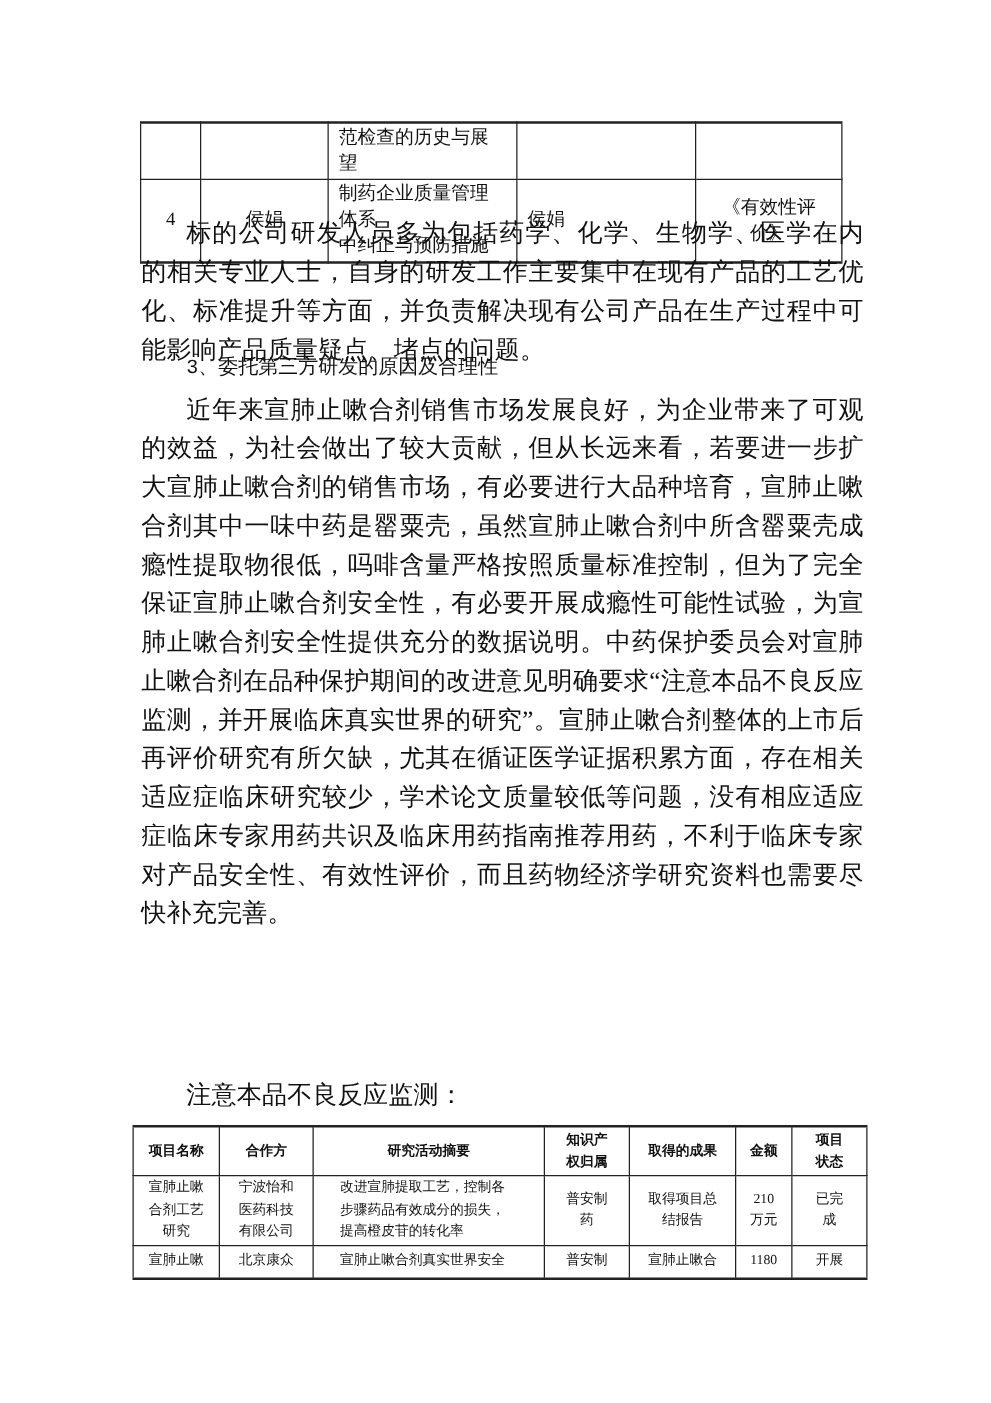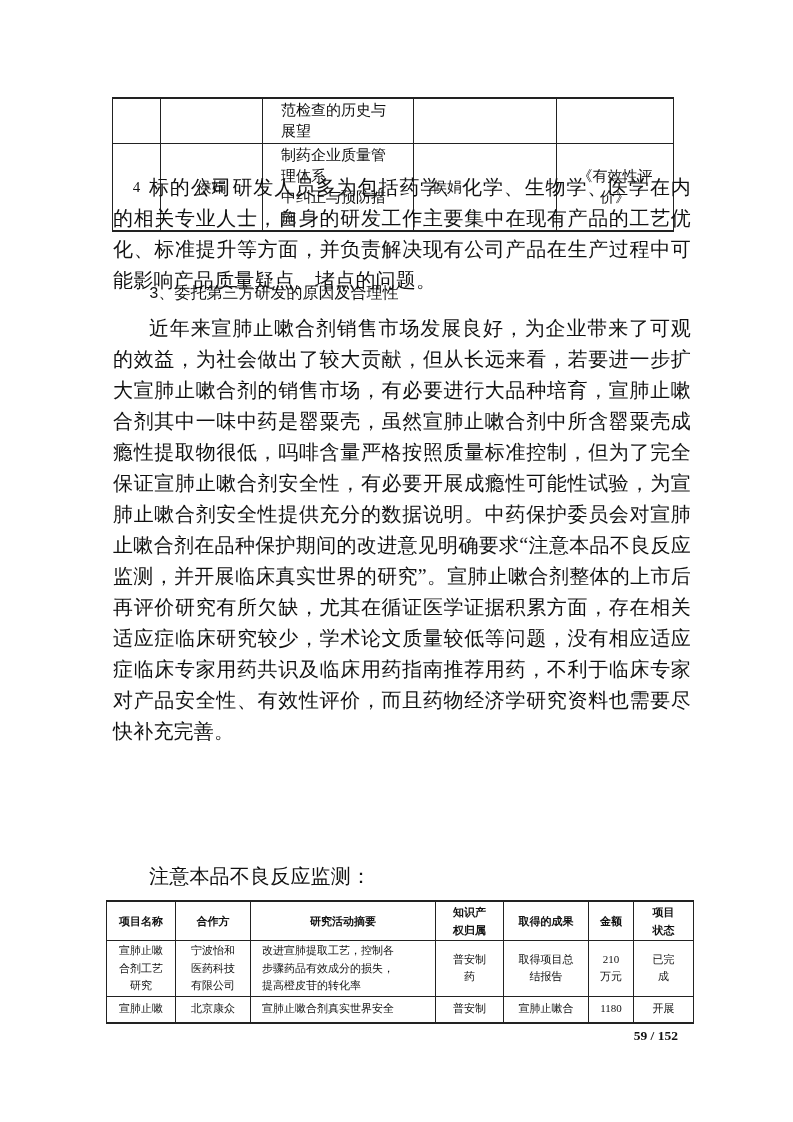--- a/index.html
+++ b/index.html
@@ -31,30 +31,30 @@
   table.doc-table td,table.doc-table th{
     border:1px solid #222;
     font-weight:normal;
     white-space:pre-line;
     vertical-align:middle;
     overflow:hidden;
   }
 
   
   #table-top{left:112px;top:97px;width:561px;font-size:15px;}
-  #table-top td{line-height:21px;padding:1px 18px;text-align:center;}
+  #table-top td{line-height:21px;padding:1px 8px;text-align:center;}
   #table-top td.al{text-align:left;}
   #table-top tr.r1 td{height:22px;}
   #table-top tr.r2 td{height:41px;}
 
   
   #table-bottom{left:106px;top:900px;width:587px;font-size:11px;}
   #table-bottom th{line-height:18px;padding:1px 2px;text-align:center;font-weight:bold;height:36px;}
   #table-bottom td{line-height:17.5px;padding:1px 3px;text-align:center;}
-  #table-bottom td.al{text-align:left;padding-left:11px;}
+  #table-bottom td.al{text-align:left;padding-left:21px;}
   #table-bottom tr.r1 td{height:52px;}
   #table-bottom tr.r2 td{height:23px;}
 
   
   .page-number{
     position:absolute;top:1027px;left:0;width:678px;
     text-align:right;font-size:13.5px;font-weight:bold;line-height:18px;
     font-family:"Liberation Serif","DejaVu Serif",serif;
   }
 </style>
@@ -147,15 +147,14 @@
         <td>北京康众</td>
         <td class="al">宣肺止嗽合剂真实世界安全</td>
         <td>普安制</td>
         <td>宣肺止嗽合</td>
         <td>1180</td>
         <td>开展</td>
       </tr>
     </tbody>
   </table>
 
-  <div class="page-number">59 / 152</div>
 
 </div>
 
 </body></html>

